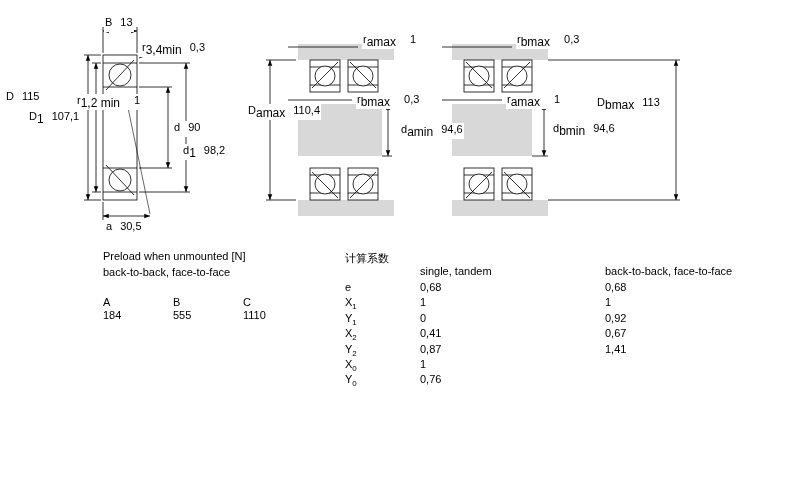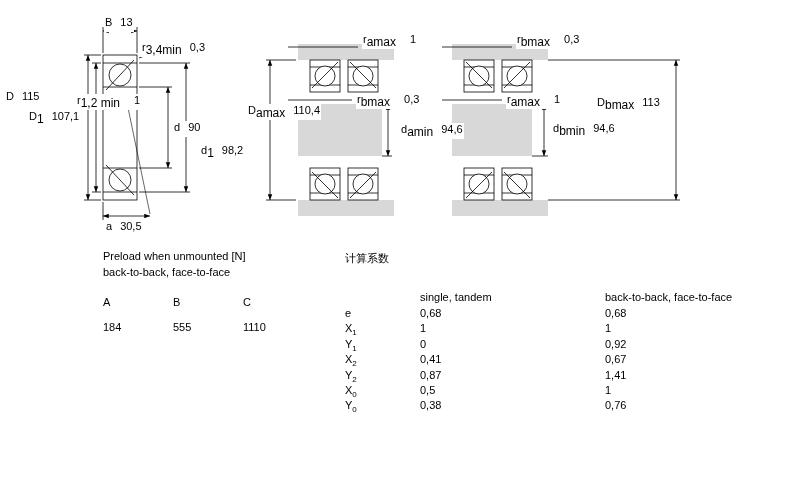--- a/index.html
+++ b/index.html
@@ -13,23 +13,23 @@
     position:absolute;font-size:11px;line-height:13px;white-space:nowrap;
     background:#fff;padding:0 1px;
   }
   .dim sub{font-size:12px}
   .dim .val{margin-left:8px}
   .dim .val.g14{margin-left:14px}
   .abs-table{position:absolute;font-size:11px;line-height:13px}
   .bold{font-weight:normal}
   .p-sub{margin-top:3px}
   .p-head{display:flex;margin-top:17px}
-  .p-vals{display:flex;margin-top:12px}
+  .p-vals{display:flex;margin-top:0}
   .p-head span,.p-vals span{width:70px}
-  .f-head{display:flex;margin-top:26px}
+  .f-head{display:flex;margin-top:0}
   .f-rows{margin-top:3px}
   .f-row{display:flex;height:15.4px}
   .f-col-label{width:75px}
   .f-col-1{width:185px}
   .f-col-label sub{font-size:8px}
 </style>
 </head>
 <body>
 
 <svg class="draw" width="800" height="500" viewBox="0 0 800 500">
@@ -150,21 +150,21 @@
     </g>
   </g>
 </svg>
 
 <div class="dim" style="left:104px;top:16px"><span>B</span><sub></sub><span class="val">13</span></div>
 <div class="dim" style="left:141px;top:41px"><span>r</span><sub>3,4min</sub><span class="val">0,3</span></div>
 <div class="dim" style="left:5px;top:90px"><span>D</span><sub></sub><span class="val">115</span></div>
 <div class="dim" style="left:28px;top:110px"><span>D</span><sub>1</sub><span class="val">107,1</span></div>
 <div class="dim" style="left:76px;top:94px"><span>r</span><sub>1,2 min</sub><span class="val g14">1</span></div>
 <div class="dim" style="left:173px;top:121px"><span>d</span><sub></sub><span class="val">90</span></div>
-<div class="dim" style="left:200px;top:144px"><span>d</span><sub>1</sub><span class="val">98,2</span></div>
+<div class="dim" style="left:182px;top:144px"><span>d</span><sub>1</sub><span class="val">98,2</span></div>
 <div class="dim" style="left:105px;top:220px"><span>a</span><sub></sub><span class="val">30,5</span></div>
 
 <div class="dim" style="left:362px;top:33px"><span>r</span><sub>amax</sub><span class="val g14">1</span></div>
 <div class="dim" style="left:247px;top:104px"><span>D</span><sub>amax</sub><span class="val">110,4</span></div>
 <div class="dim" style="left:356px;top:93px"><span>r</span><sub>bmax</sub><span class="val g14">0,3</span></div>
 <div class="dim" style="left:400px;top:123px"><span>d</span><sub>amin</sub><span class="val">94,6</span></div>
 
 <div class="dim" style="left:516px;top:33px"><span>r</span><sub>bmax</sub><span class="val g14">0,3</span></div>
 <div class="dim" style="left:506px;top:93px"><span>r</span><sub>amax</sub><span class="val g14">1</span></div>
 <div class="dim" style="left:596px;top:96px"><span>D</span><sub>bmax</sub><span class="val">113</span></div>
@@ -213,22 +213,20 @@
       <span class="f-col-1">0,41</span>
       <span>0,67</span>
     </div>
     <div class="f-row">
       <span class="f-col-label"><span>Y</span><sub>2</sub></span>
       <span class="f-col-1">0,87</span>
       <span>1,41</span>
     </div>
     <div class="f-row">
       <span class="f-col-label"><span>X</span><sub>0</sub></span>
-      <span class="f-col-1">0,5</span>
       <span>1</span>
     </div>
     <div class="f-row">
       <span class="f-col-label"><span>Y</span><sub>0</sub></span>
-      <span class="f-col-1">0,38</span>
       <span>0,76</span>
     </div>
   </div>
 </div>
 
 </body></html>

